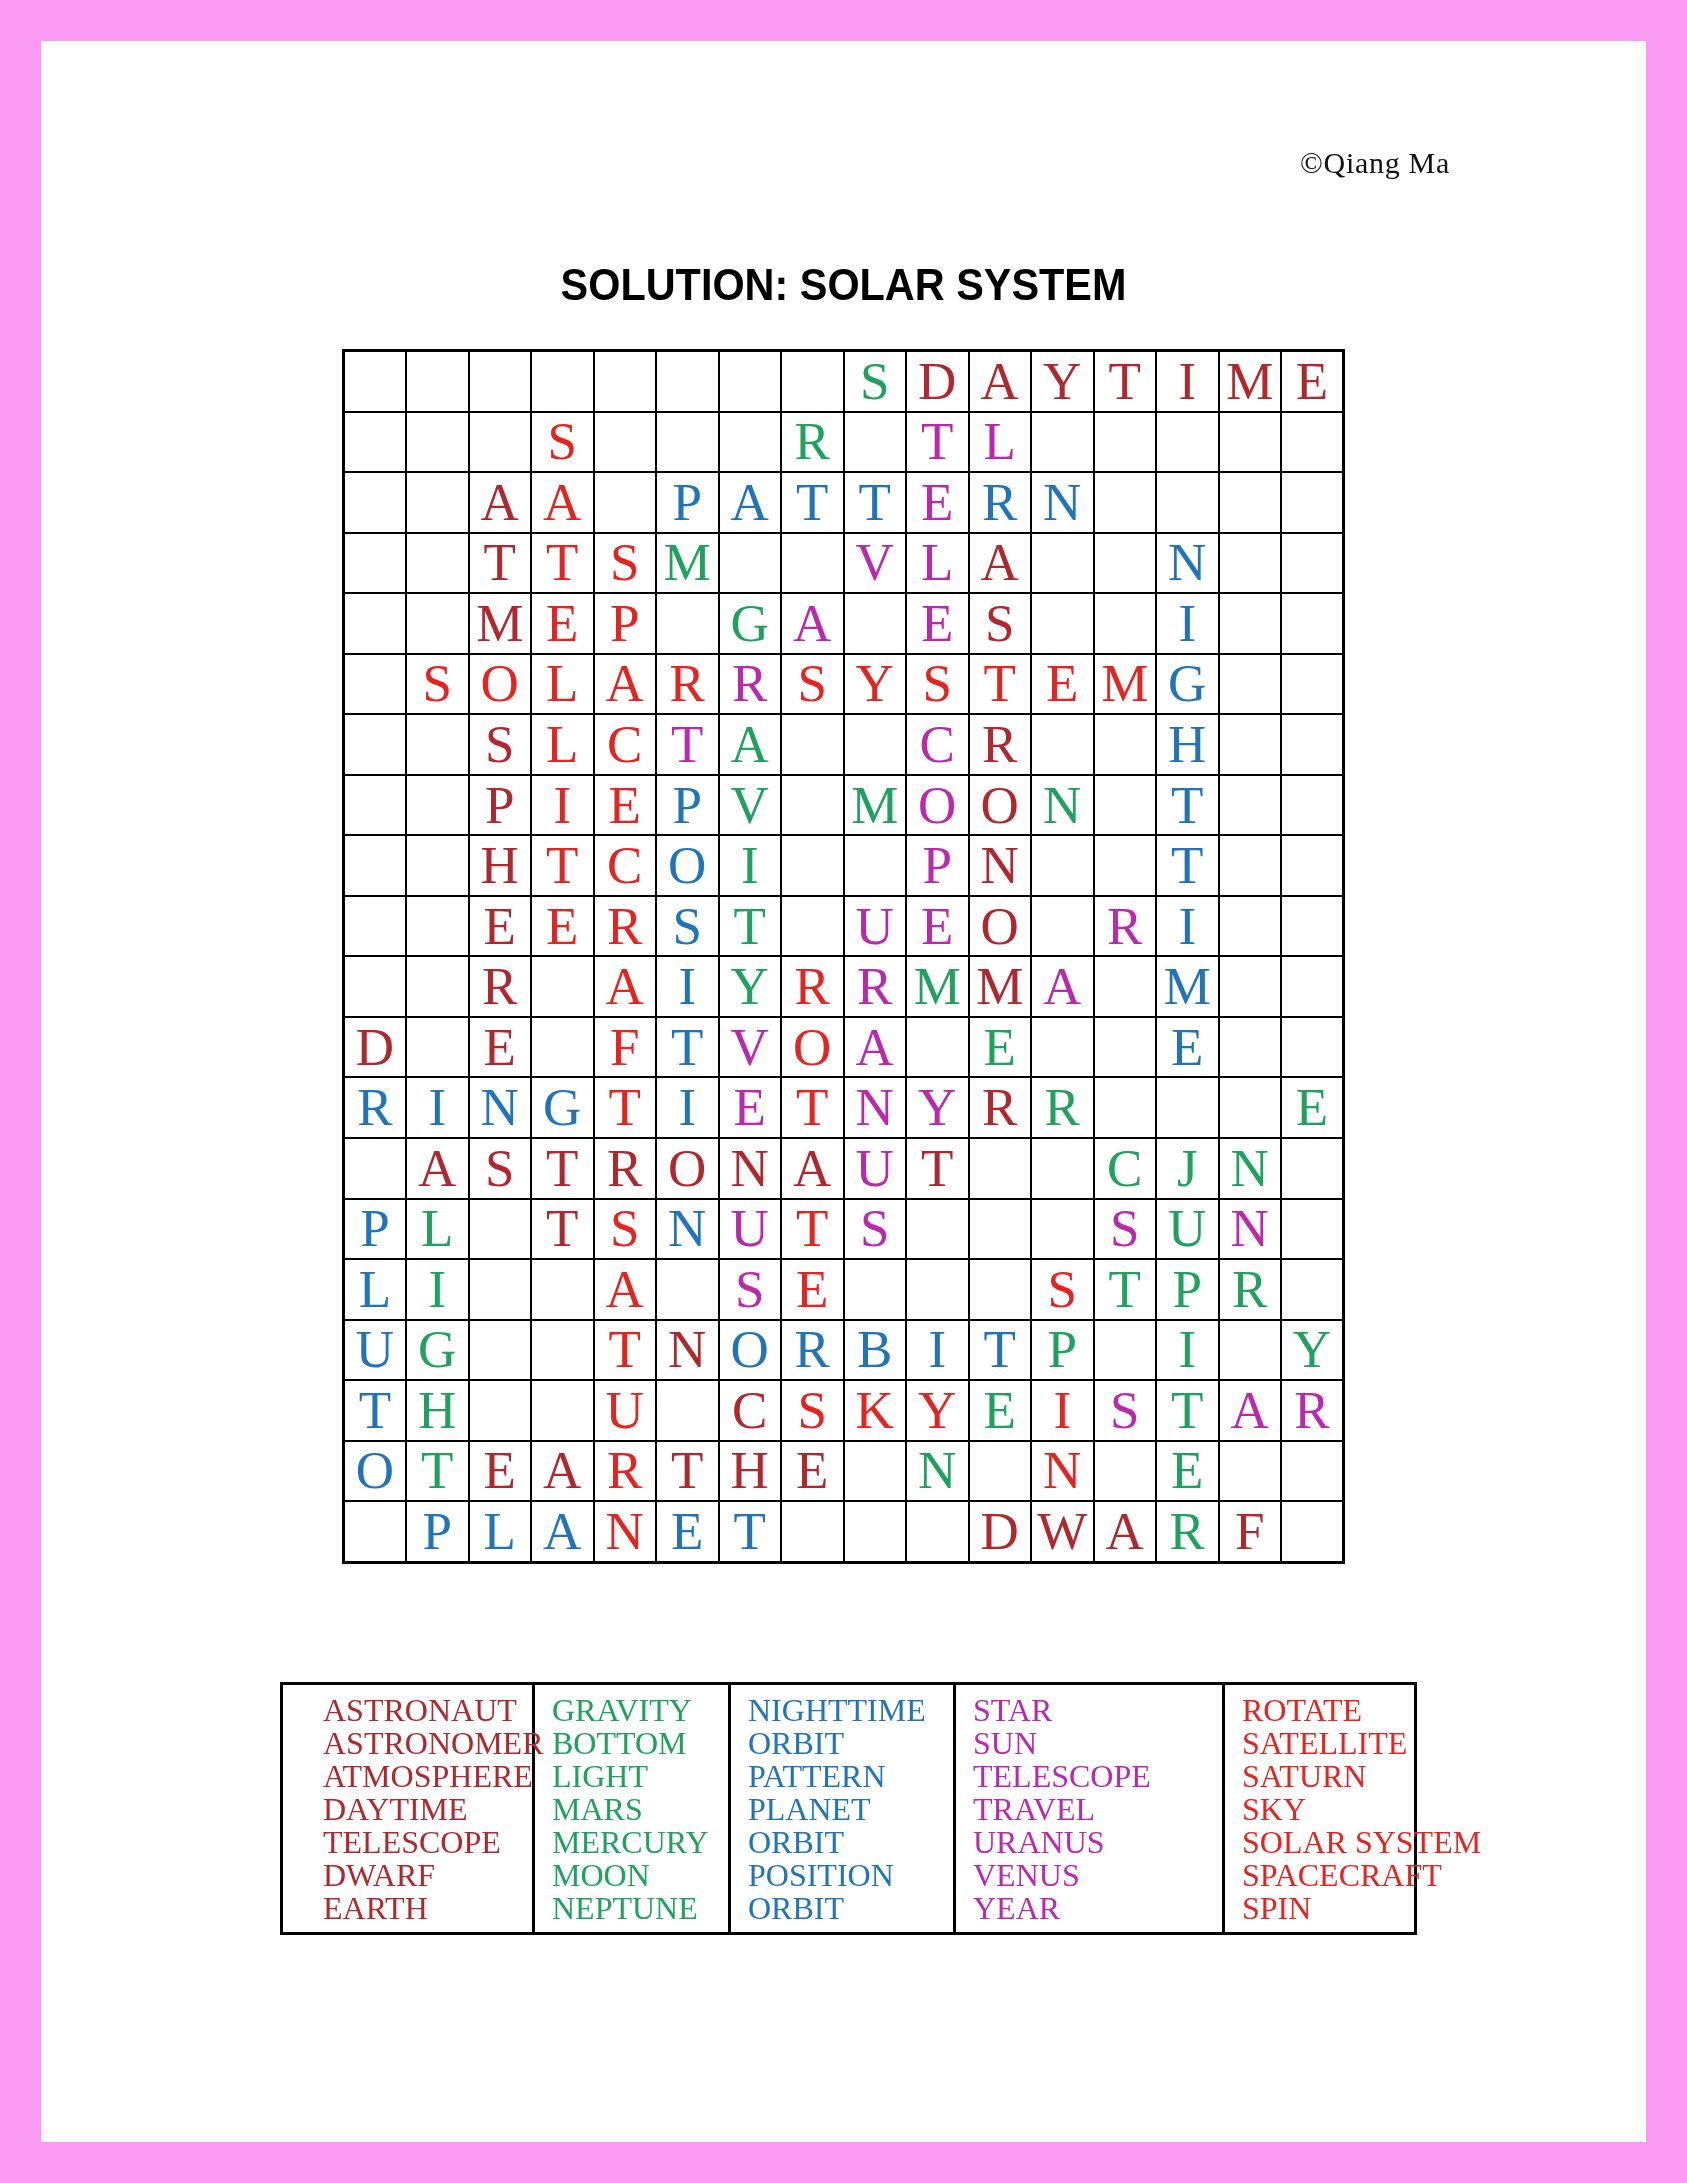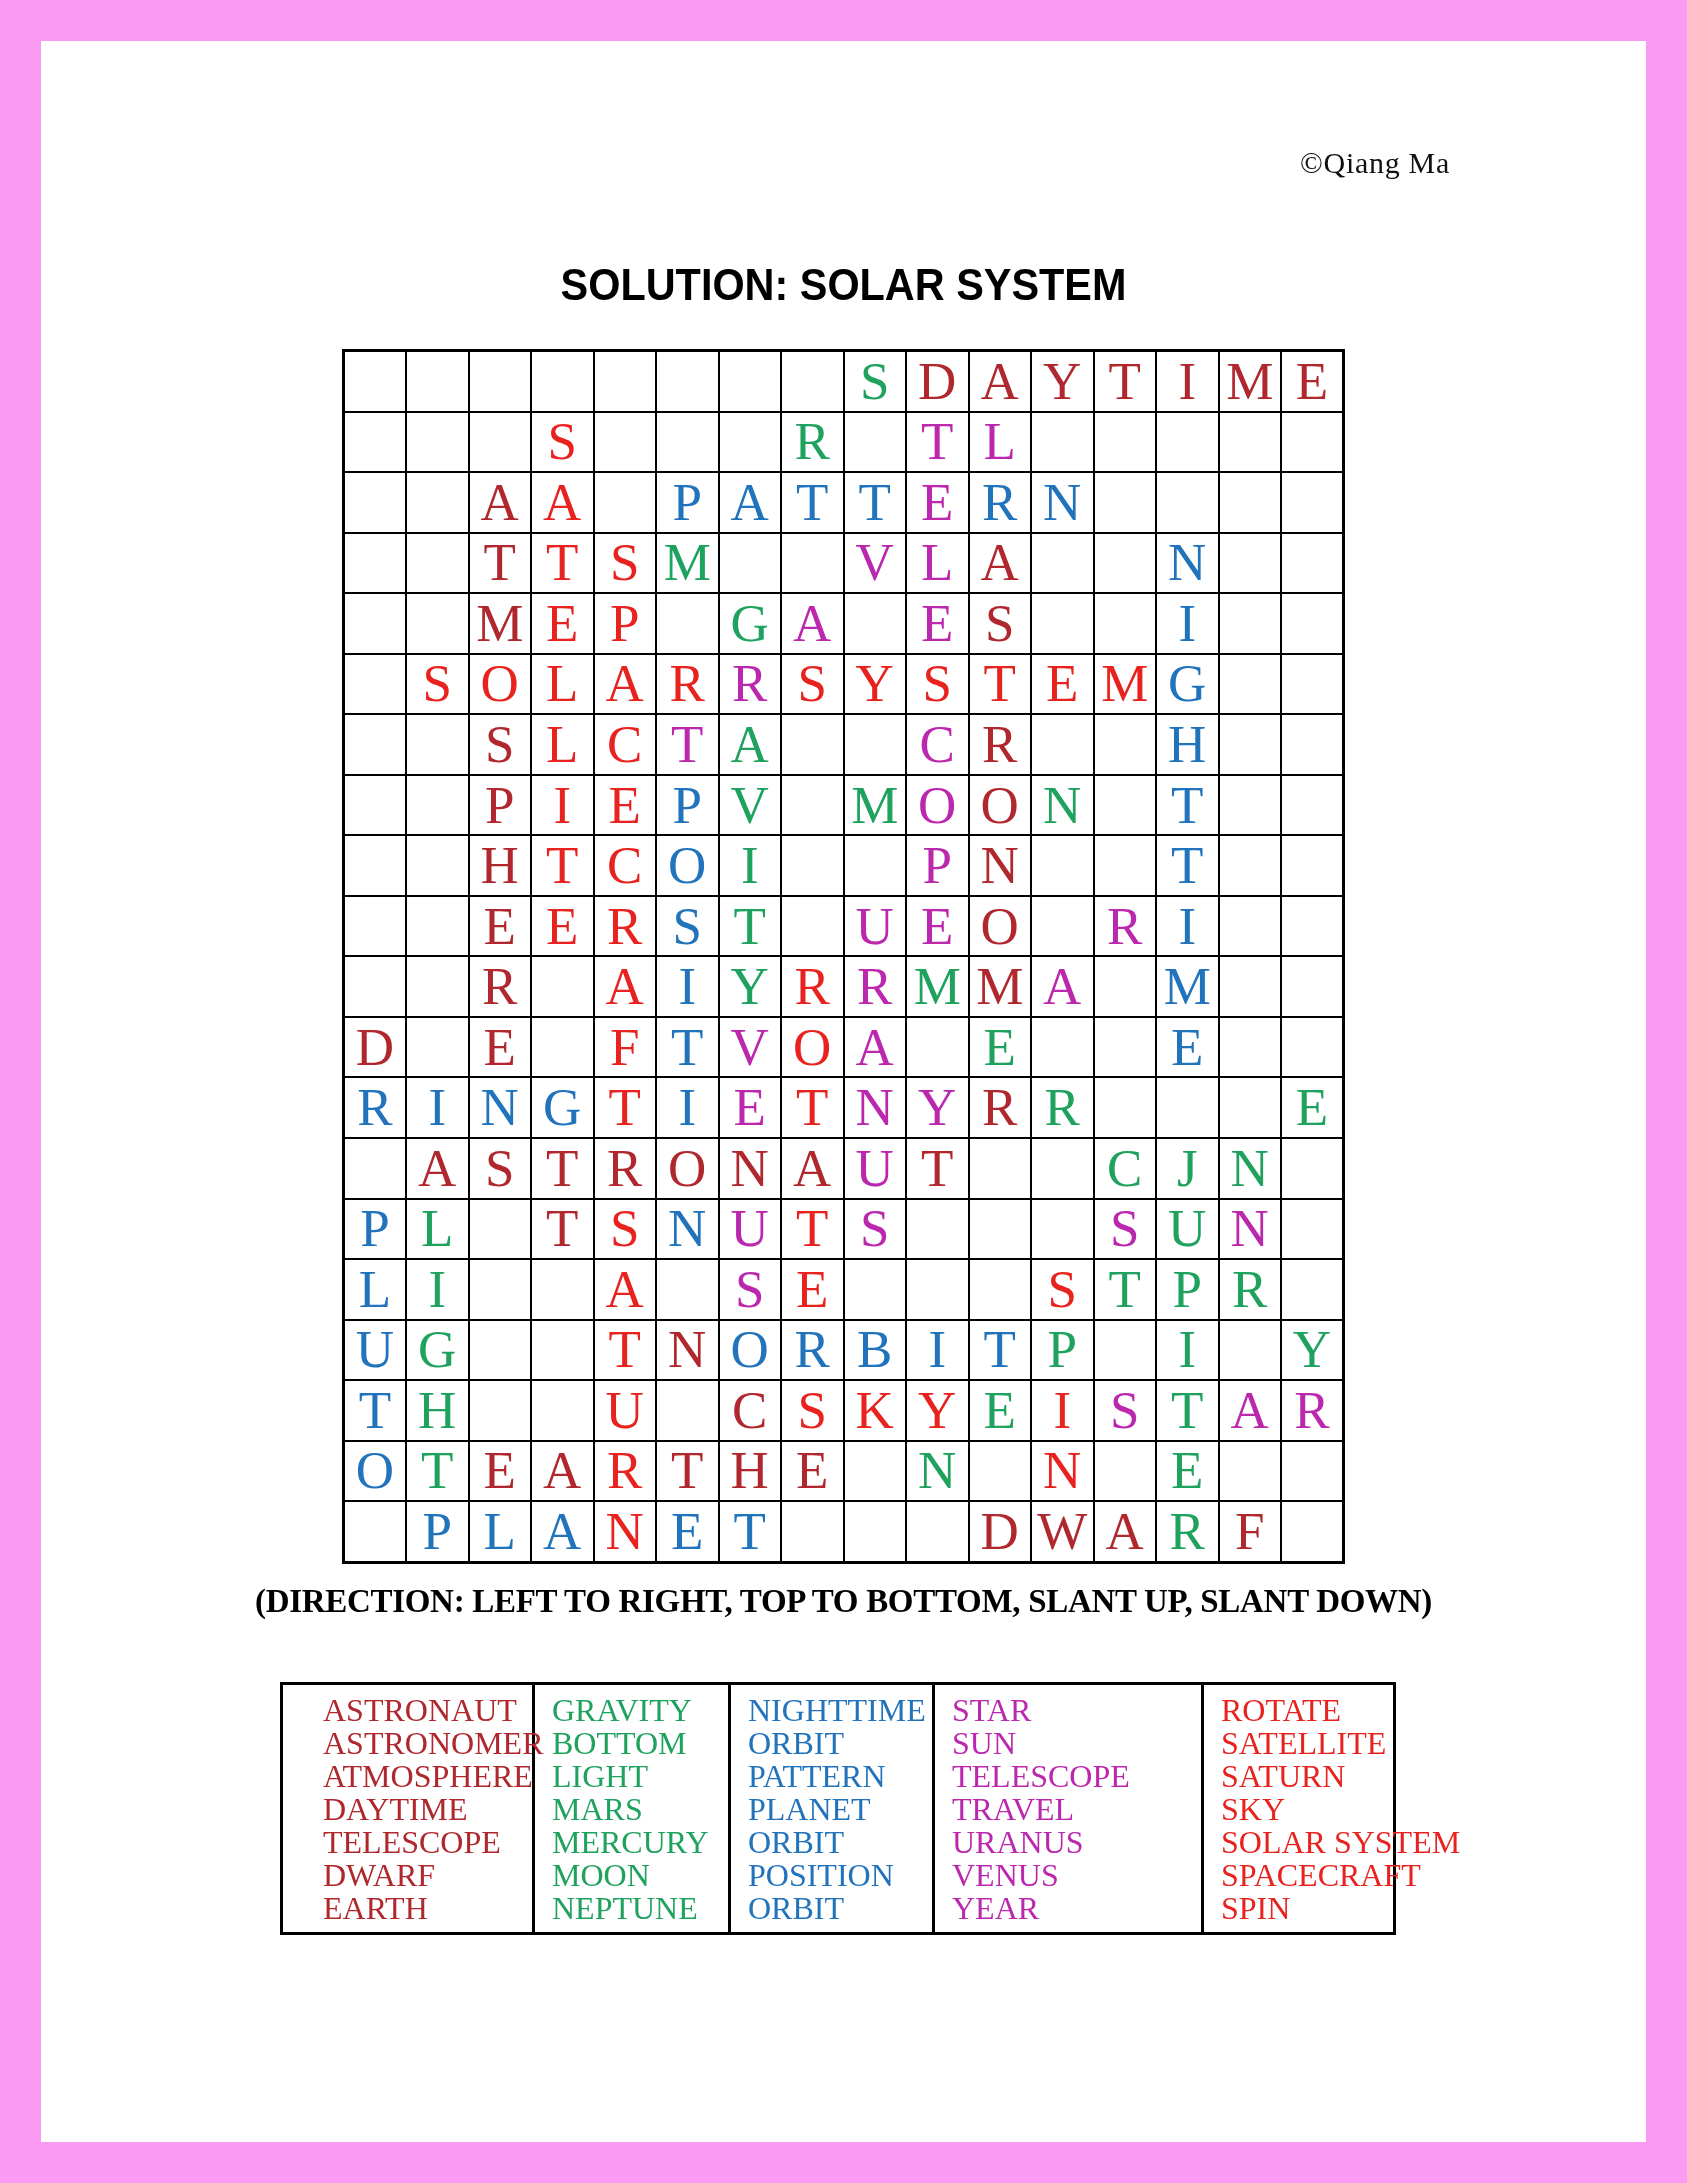--- a/index.html
+++ b/index.html
@@ -51,21 +51,21 @@
   }
   .wordcol {
     box-sizing:border-box;
     border:3.3px solid #000;
     padding:9.3px 0 6.6px 17px;
     min-height:250px;
   }
   .wordcol + .wordcol { border-left:none; }
   .wordcol:nth-child(1){ width:255px;padding-left:40px; }
   .wordcol:nth-child(2){ width:196px; }
-  .wordcol:nth-child(3){ width:204px; }
+  .wordcol:nth-child(3){ width:225px; }
   .wordcol:nth-child(4){ width:269px; }
   .wordcol:nth-child(5){ width:192px; }
   .word {
     font-size:32px; line-height:33px;
     white-space:nowrap;
   }
 </style>
 </head>
 <body>
 
@@ -429,21 +429,20 @@
           <td></td>
           <td style="color: rgb(176, 40, 46);">D</td>
           <td style="color: rgb(176, 40, 46);">W</td>
           <td style="color: rgb(176, 40, 46);">A</td>
           <td style="color: rgb(31, 162, 93);">R</td>
           <td style="color: rgb(176, 40, 46);">F</td>
           <td></td>
         </tr>
       </tbody>
   </table>
-  <div class="direction">(DIRECTION: LEFT TO RIGHT, TOP TO BOTTOM, SLANT UP, SLANT DOWN)</div>
   <div class="wordlist" id="wordlist">
       <div class="wordcol" style="color: rgb(176, 40, 46);">
         <div class="word">ASTRONAUT</div>
         <div class="word">ASTRONOMER</div>
         <div class="word">ATMOSPHERE</div>
         <div class="word">DAYTIME</div>
         <div class="word">TELESCOPE</div>
         <div class="word">DWARF</div>
         <div class="word">EARTH</div>
       </div>

